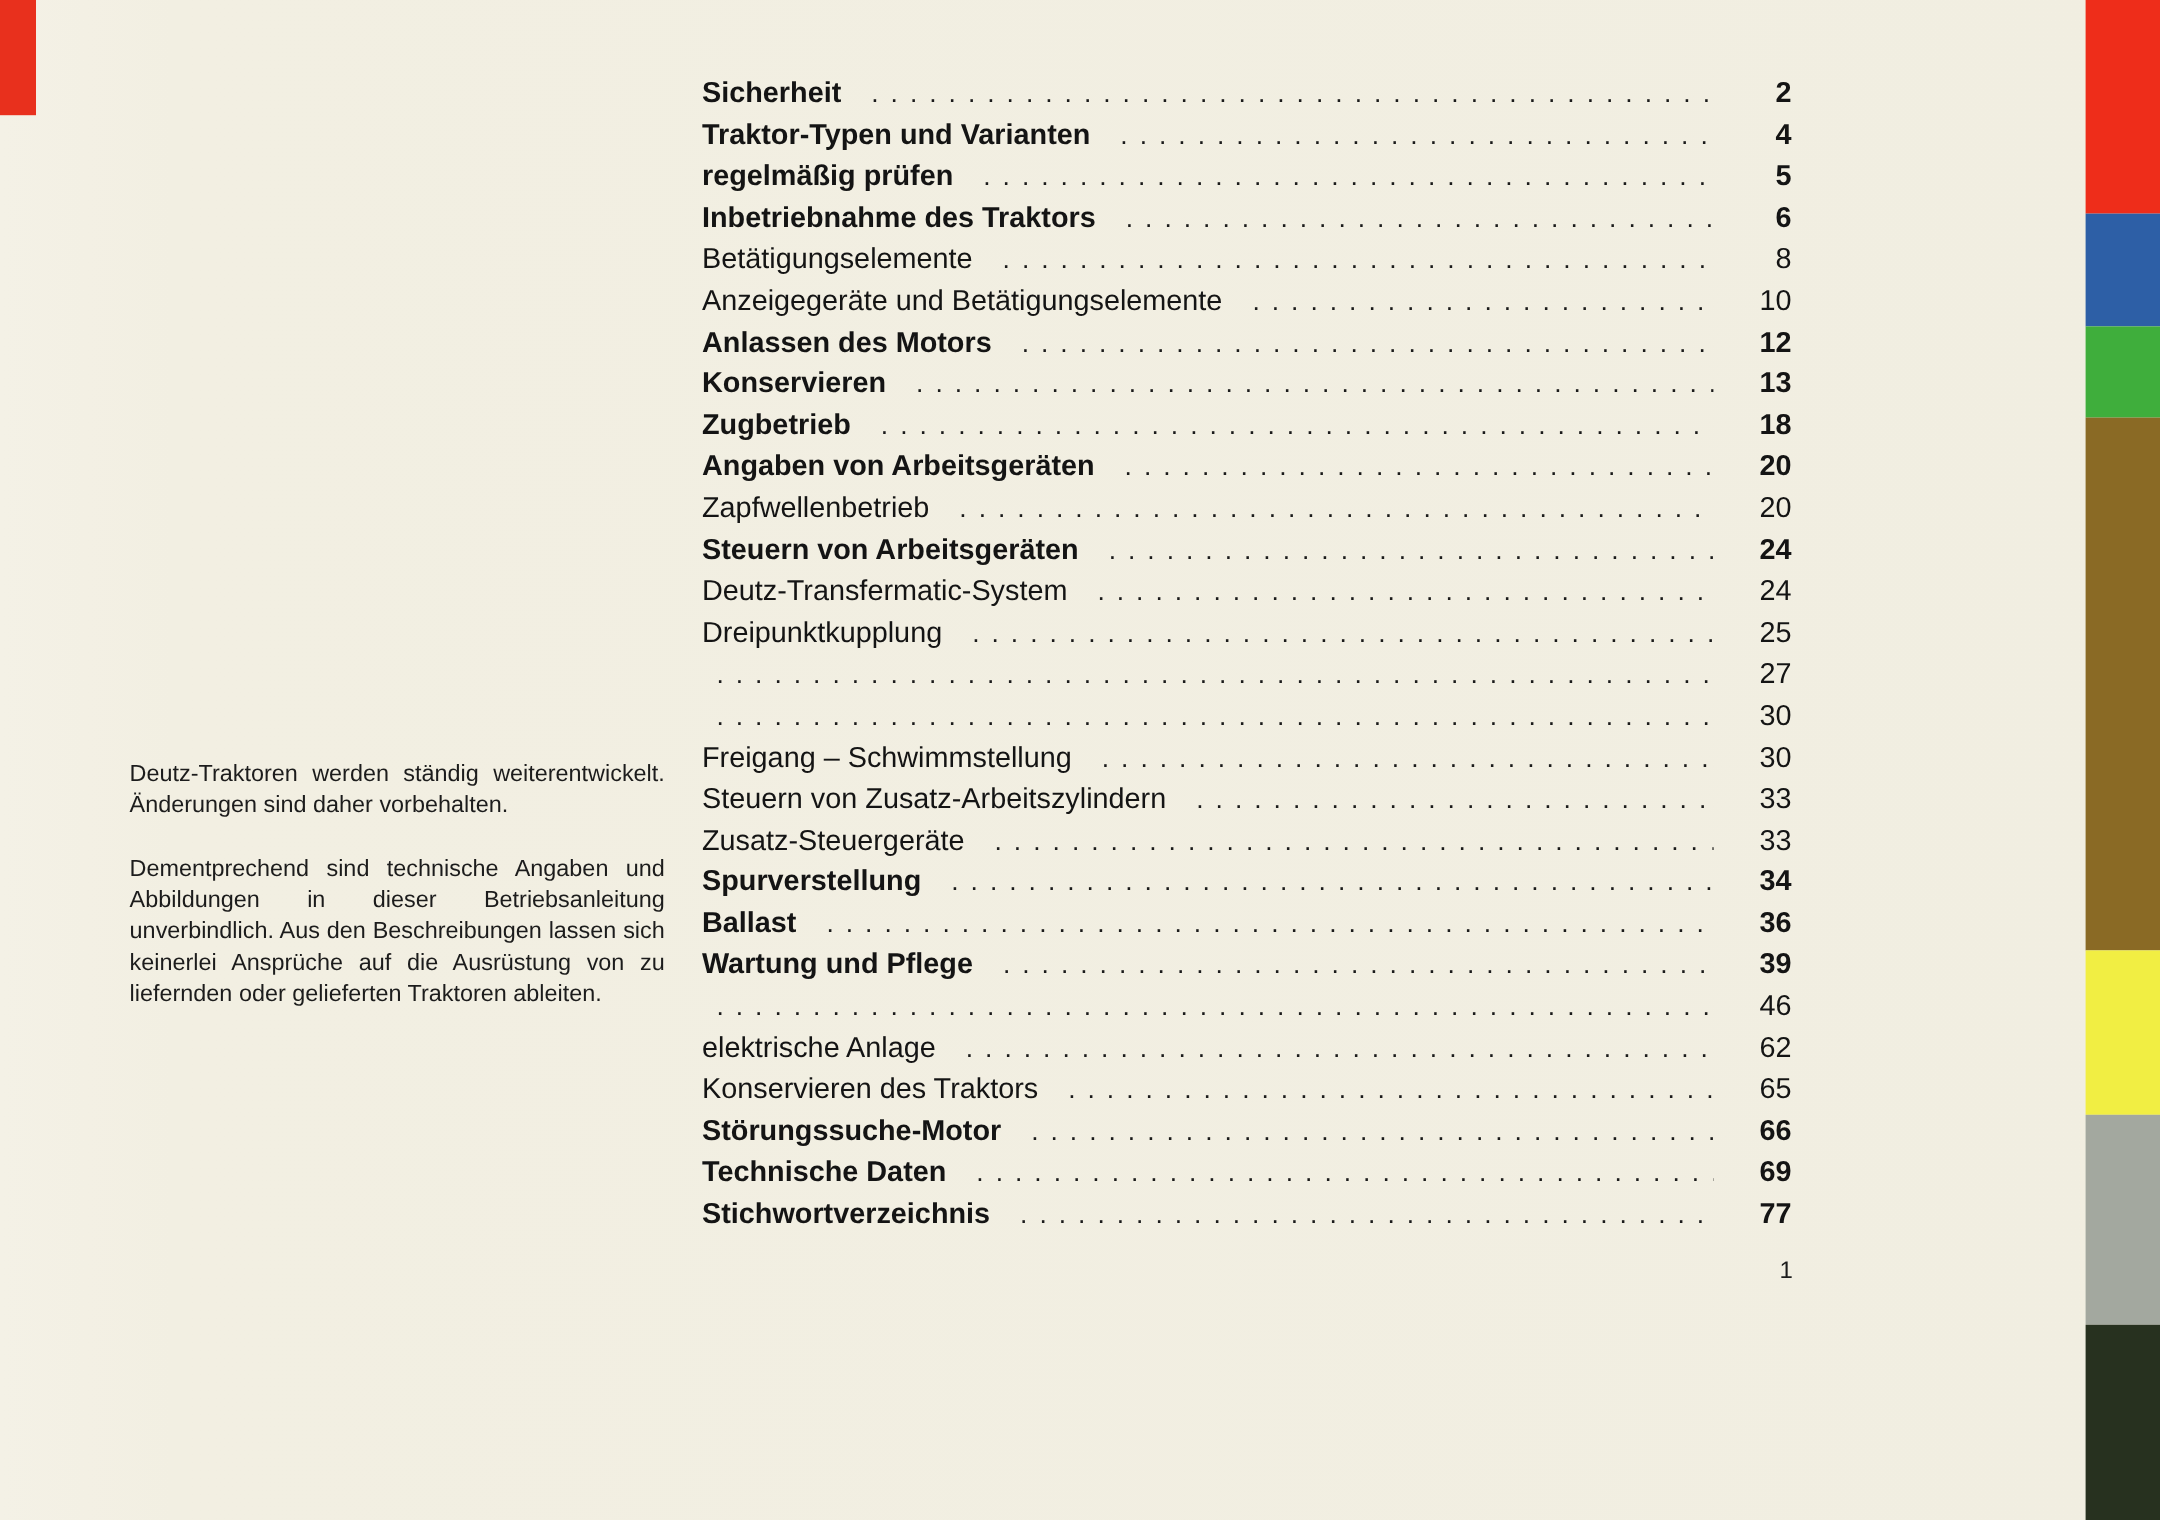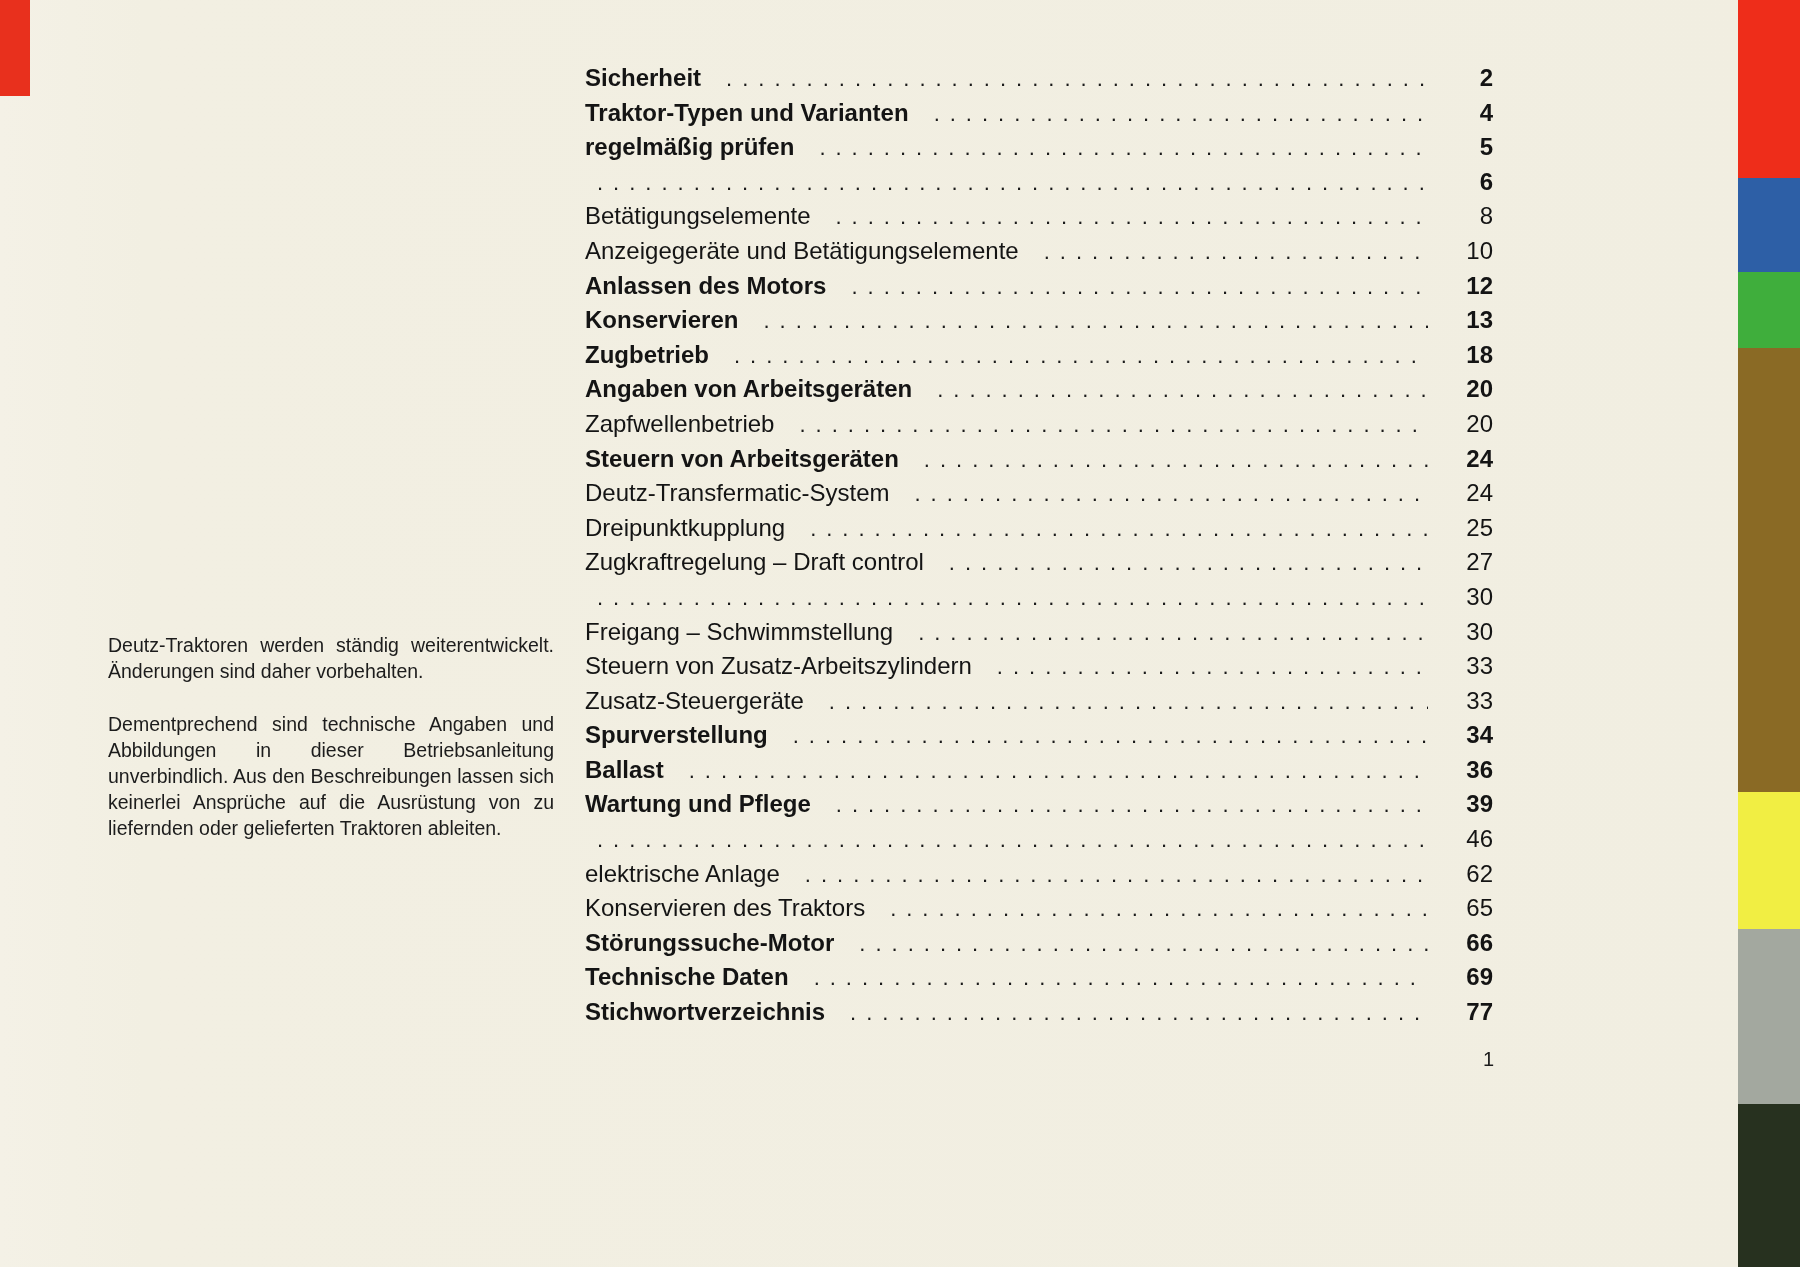--- a/index.html
+++ b/index.html
@@ -115,20 +115,21 @@
         <span class="toc-title">Traktor-Typen und Varianten</span>
         <span class="toc-dots">......................................................................................................................................................</span>
         <span class="toc-page">4</span>
       </div>
       <div class="toc-row bold">
         <span class="toc-title">regelmäßig prüfen</span>
         <span class="toc-dots">......................................................................................................................................................</span>
         <span class="toc-page">5</span>
       </div>
       <div class="toc-row bold">
+        <span class="toc-title">Inbetriebnahme des Traktors</span>
         <span class="toc-dots">......................................................................................................................................................</span>
         <span class="toc-page">6</span>
       </div>
       <div class="toc-row">
         <span class="toc-title">Betätigungselemente</span>
         <span class="toc-dots">......................................................................................................................................................</span>
         <span class="toc-page">8</span>
       </div>
       <div class="toc-row">
         <span class="toc-title">Anzeigegeräte und Betätigungselemente</span>
@@ -169,21 +170,20 @@
         <span class="toc-title">Deutz-Transfermatic-System</span>
         <span class="toc-dots">......................................................................................................................................................</span>
         <span class="toc-page">24</span>
       </div>
       <div class="toc-row">
         <span class="toc-title">Dreipunktkupplung</span>
         <span class="toc-dots">......................................................................................................................................................</span>
         <span class="toc-page">25</span>
       </div>
       <div class="toc-row">
-        <span class="toc-title">Zugkraftregelung – Draft control</span>
         <span class="toc-dots">......................................................................................................................................................</span>
         <span class="toc-page">27</span>
       </div>
       <div class="toc-row">
         <span class="toc-dots">......................................................................................................................................................</span>
         <span class="toc-page">30</span>
       </div>
       <div class="toc-row">
         <span class="toc-title">Freigang – Schwimmstellung</span>
         <span class="toc-dots">......................................................................................................................................................</span>

